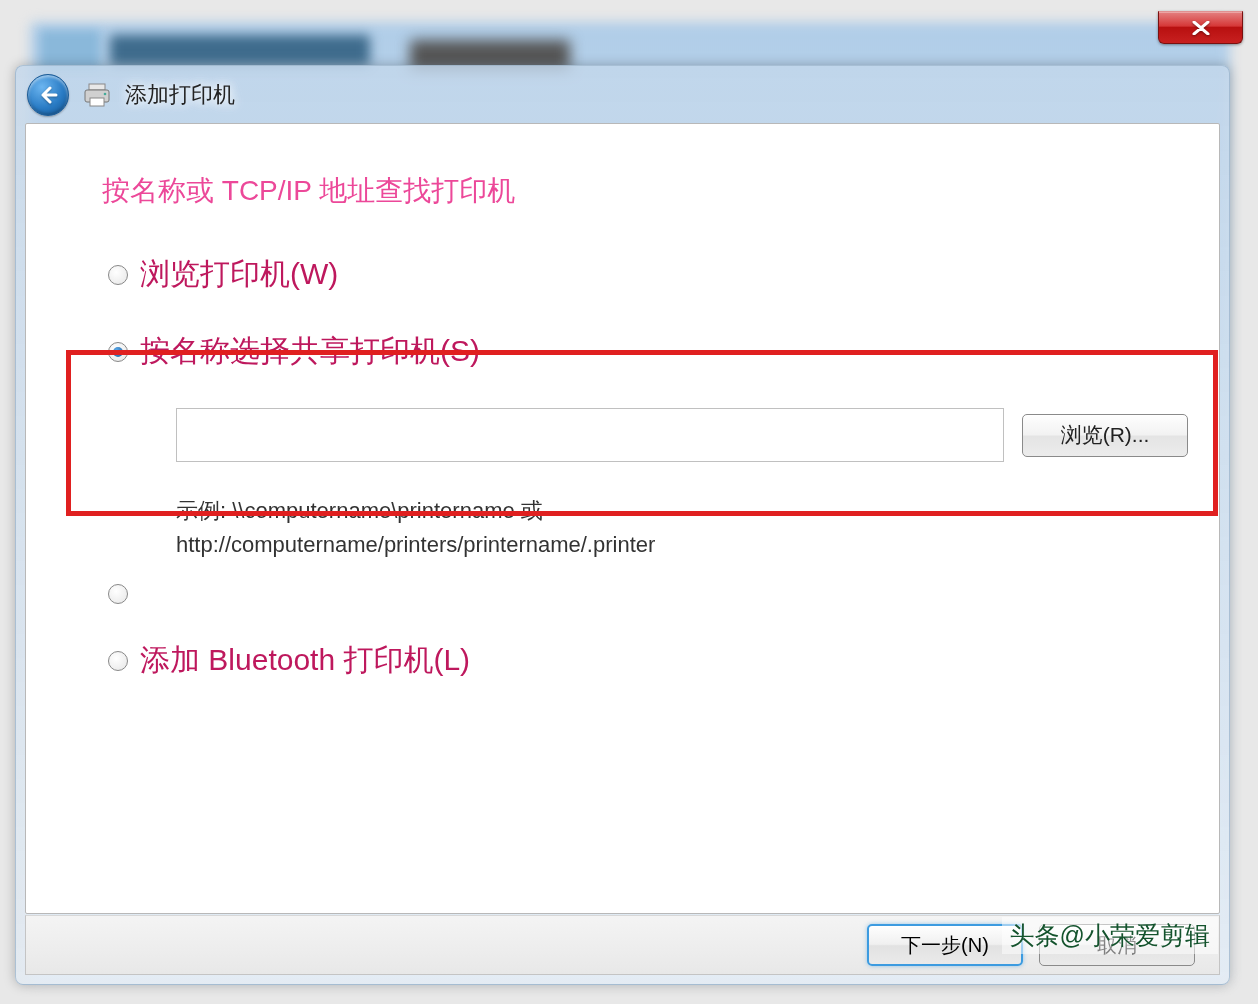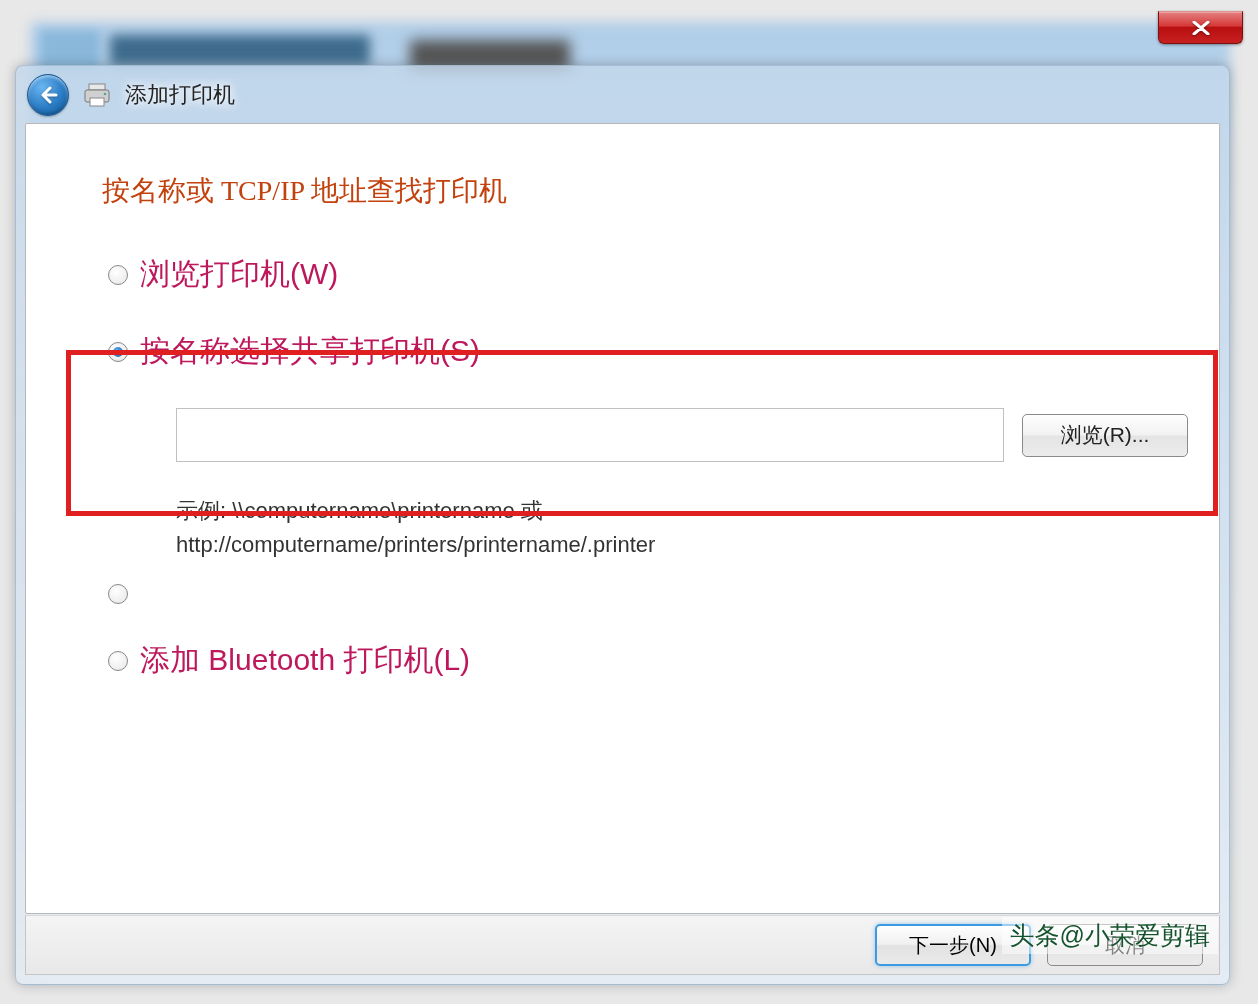--- a/index.html
+++ b/index.html
@@ -88,23 +88,22 @@
     .wizard-body {
       position:absolute;
       left: 9px; right: 9px; top: 57px; bottom: 70px;
       background: #fff;
       border: 1px solid #b8b8b8;
       border-radius: 2px;
     }
     .heading {
       position:absolute; left: 76px; top: 48px;
       font-size: 28px;
-      color: #c2410c;
+      color: #ec4899;
       font-weight: 400;
-      font-family: Liberation Serif, serif;
     }
     .options {
       position:absolute; left: 82px; top: 130px; right: 30px;
     }
     .opt-row {
       display:flex; align-items:center; gap: 12px;
       margin-bottom: 36px;
     }
     .radio {
       width: 20px; height: 20px;
@@ -162,21 +161,21 @@
 
     .wizard-footer {
       position:absolute;
       left: 9px; right: 9px; bottom: 9px;
       height: 60px;
       background: linear-gradient(180deg, #f4f4f4, #e8e8e8);
       border: 1px solid #c4c4c4;
       border-top: 1px solid #d8d8d8;
       display:flex; align-items:center; justify-content:flex-end;
       gap: 16px;
-      padding-right: 16px;
+      padding-right: 24px;
     }
     .ft-btn {
       height: 42px; min-width: 156px;
       padding: 0 20px;
       border: 1px solid #8a8a8a;
       border-radius: 5px;
       background: linear-gradient(180deg, #fefefe 0%, #f0f0f0 48%, #e2e2e2 52%, #eaeaea 100%);
       font-size: 20px;
       cursor:pointer;
     }

